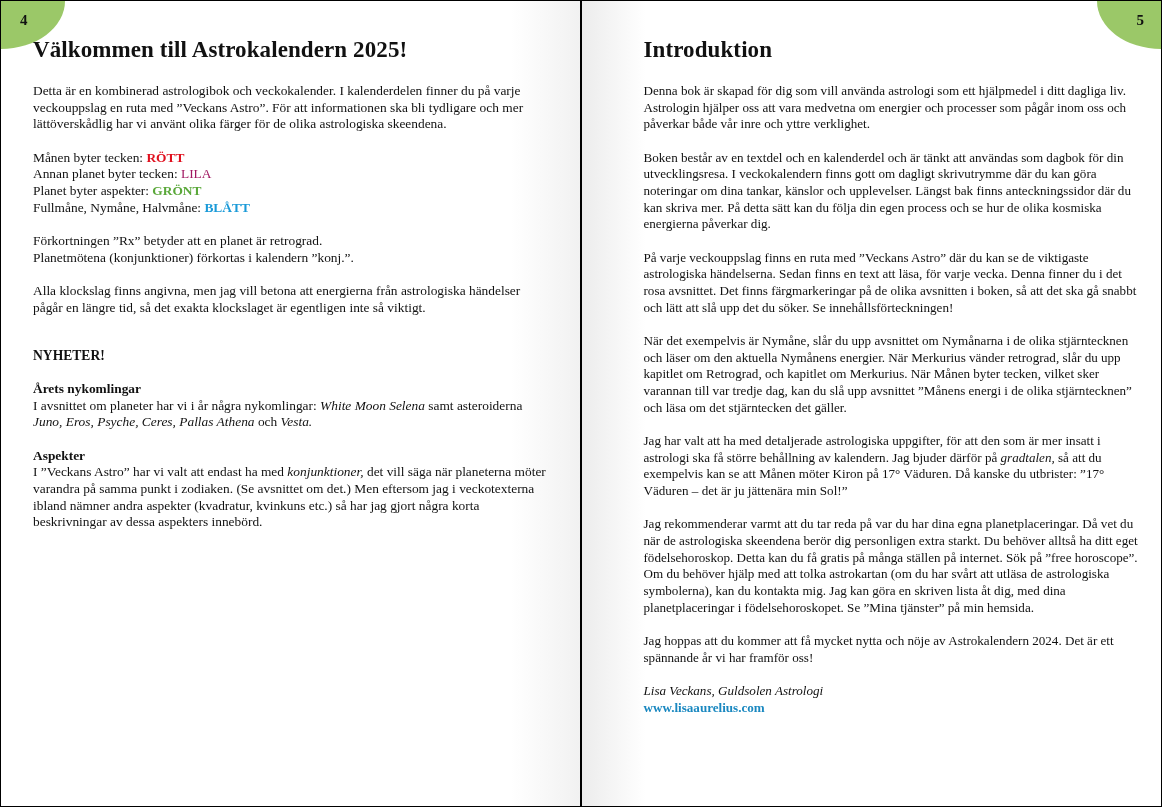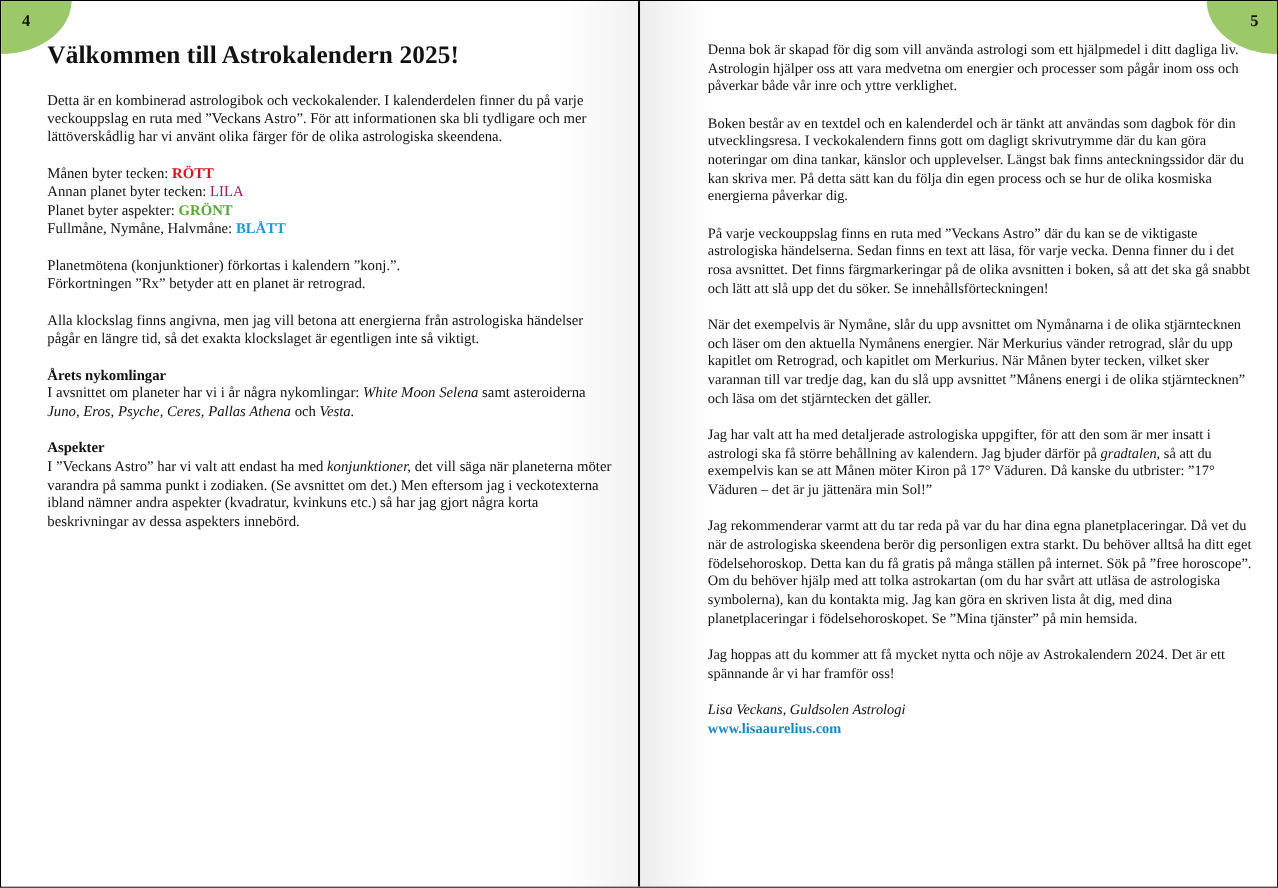--- a/index.html
+++ b/index.html
@@ -30,21 +30,21 @@
     .corner-left { left: -64px; top: -48px; }
     .corner-right { right: -64px; top: -48px; }
     .page-number {
       position: absolute; font-weight: bold; font-size: 15px; color: #111;
       font-family: "Liberation Serif", serif;
     }
     .pn-left { left: 19px; top: 11px; }
     .pn-right { right: 17px; top: 11px; }
 
     .content { position: absolute; top: 36px; }
-    .page-left .content { left: 42px; width: 520px; }
+    .page-left .content { left: 32px; width: 520px; }
     .page-right .content { left: 62px; width: 500px; }
 
     h1 {
       margin: 0 0 20px 0; font-size: 23px; font-weight: bold;
       font-family: "Liberation Serif", serif; letter-spacing: 0.1px;
     }
     p {
       margin: 0 0 16.5px 0; font-size: 13.4px; line-height: 16.7px;
       font-family: "Liberation Serif", serif;
     }
@@ -76,26 +76,27 @@
       <p>Detta är en kombinerad astrologibok och veckokalender. I kalenderdelen finner du på varje veckouppslag en ruta med ”Veckans Astro”. För att informationen ska bli tydligare och mer lättöverskådlig har vi använt olika färger för de olika astrologiska skeendena.</p>
 
       <p class="lines">
         <span><span style="display:inline">Månen byter tecken: </span><span style="display:inline" class="c-red">RÖTT</span></span>
         <span><span style="display:inline">Annan planet byter tecken: </span><span style="display:inline" class="c-purple">LILA</span></span>
         <span><span style="display:inline">Planet byter aspekter: </span><span style="display:inline" class="c-green">GRÖNT</span></span>
         <span><span style="display:inline">Fullmåne, Nymåne, Halvmåne: </span><span style="display:inline" class="c-blue">BLÅTT</span></span>
       </p>
 
       <p class="lines">
+        <span>Förkortningen ”Rx” betyder att en planet är retrograd.</span>
         <span>Planetmötena (konjunktioner) förkortas i kalendern ”konj.”.</span>
-        <span>Förkortningen ”Rx” betyder att en planet är retrograd.</span>
       </p>
 
       <p>Alla klockslag finns angivna, men jag vill betona att energierna från astrologiska händelser pågår en längre tid, så det exakta klockslaget är egentligen inte så viktigt.</p>
 
+      <p class="heading-news">NYHETER!</p>
 
       <p>
         <span class="subhead">Årets nykomlingar</span>
         <span>I avsnittet om planeter har vi i år några nykomlingar: </span><span class="italic">White Moon Selena</span><span> samt asteroiderna </span><span class="italic">Juno, Eros, Psyche, Ceres, Pallas Athena</span><span> och </span><span class="italic">Vesta.</span>
       </p>
 
       <p>
         <span class="subhead">Aspekter</span>
         <span>I ”Veckans Astro” har vi valt att endast ha med </span><span class="italic">konjunktioner,</span><span> det vill säga när planeterna möter varandra på samma punkt i zodiaken. (Se avsnittet om det.) Men eftersom jag i veckotexterna ibland nämner andra aspekter (kvadratur, kvinkuns etc.) så har jag gjort några korta beskrivningar av dessa aspekters innebörd.</span>
       </p>
@@ -103,20 +104,21 @@
     </div>
   </div>
 
   <div class="gutter"></div>
 
   <div class="page page-right">
     <div class="corner corner-right"></div>
     <div class="page-number pn-right">5</div>
 
     <div class="content">
+      <h1>Introduktion</h1>
 
       <p>Denna bok är skapad för dig som vill använda astrologi som ett hjälpmedel i ditt dagliga liv. Astrologin hjälper oss att vara medvetna om energier och processer som pågår inom oss och påverkar både vår inre och yttre verklighet.</p>
       <p>Boken består av en textdel och en kalenderdel och är tänkt att användas som dagbok för din utvecklingsresa. I veckokalendern finns gott om dagligt skrivutrymme där du kan göra noteringar om dina tankar, känslor och upplevelser. Längst bak finns anteckningssidor där du kan skriva mer. På detta sätt kan du följa din egen process och se hur de olika kosmiska energierna påverkar dig.</p>
       <p>På varje veckouppslag finns en ruta med ”Veckans Astro” där du kan se de viktigaste astrologiska händelserna. Sedan finns en text att läsa, för varje vecka. Denna finner du i det rosa avsnittet. Det finns färgmarkeringar på de olika avsnitten i boken, så att det ska gå snabbt och lätt att slå upp det du söker. Se innehållsförteckningen!</p>
       <p>När det exempelvis är Nymåne, slår du upp avsnittet om Nymånarna i de olika stjärntecknen och läser om den aktuella Nymånens energier. När Merkurius vänder retrograd, slår du upp kapitlet om Retrograd, och kapitlet om Merkurius. När Månen byter tecken, vilket sker varannan till var tredje dag, kan du slå upp avsnittet ”Månens energi i de olika stjärntecknen” och läsa om det stjärntecken det gäller.</p>
 
       <p><span>Jag har valt att ha med detaljerade astrologiska uppgifter, för att den som är mer insatt i astrologi ska få större behållning av kalendern. Jag bjuder därför på </span><span class="italic">gradtalen,</span><span> så att du exempelvis kan se att Månen möter Kiron på 17° Väduren. Då kanske du utbrister: ”17° Väduren – det är ju jättenära min Sol!”</span></p>
 
       <p>Jag rekommenderar varmt att du tar reda på var du har dina egna planetplaceringar. Då vet du när de astrologiska skeendena berör dig personligen extra starkt. Du behöver alltså ha ditt eget födelsehoroskop. Detta kan du få gratis på många ställen på internet. Sök på ”free horoscope”. Om du behöver hjälp med att tolka astrokartan (om du har svårt att utläsa de astrologiska symbolerna), kan du kontakta mig. Jag kan göra en skriven lista åt dig, med dina planetplaceringar i födelsehoroskopet. Se ”Mina tjänster” på min hemsida.</p>
 

